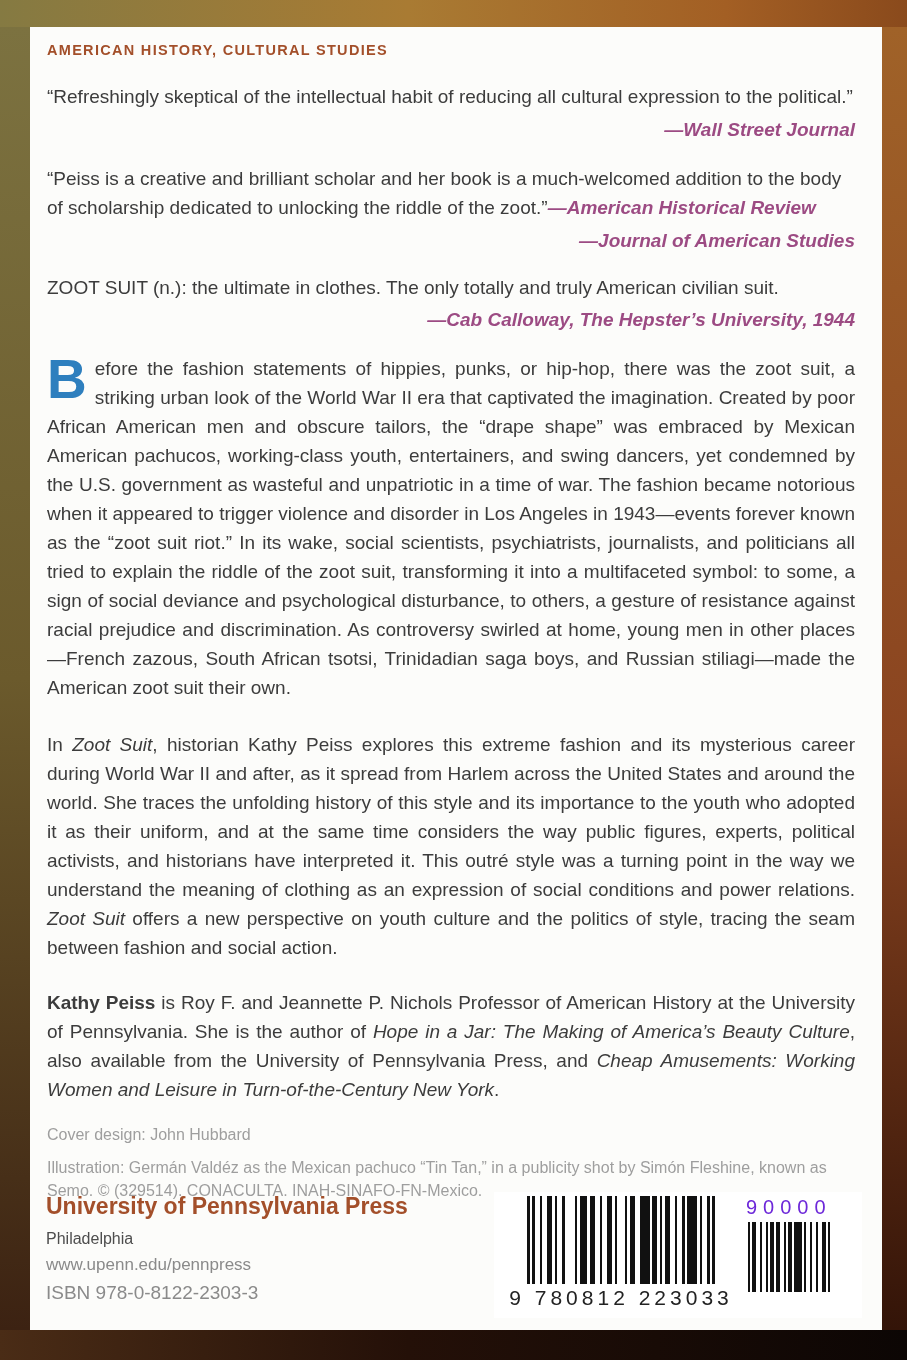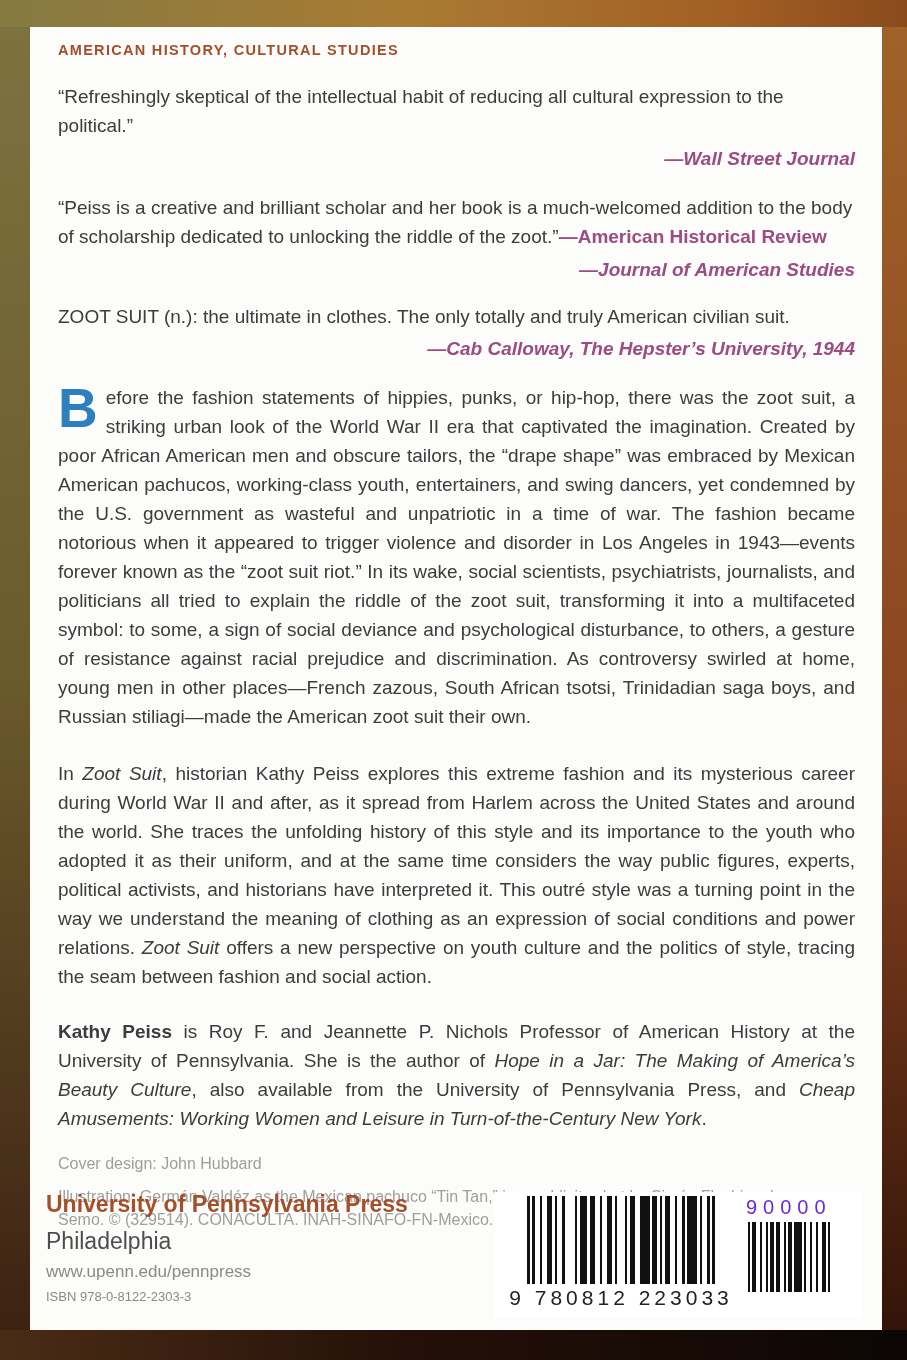--- a/index.html
+++ b/index.html
@@ -23,21 +23,21 @@
   .edge-bottom{left:0;bottom:0;width:907px;height:30px;
     background:linear-gradient(to right,#4a2c16,#241008 45%,#0c0604);}
   .edge-left{left:0;top:27px;width:30px;height:1303px;
     background:linear-gradient(to bottom,#7c7240,#6b5a2c 50%,#3c2212);}
   .edge-right{right:0;top:27px;width:25px;height:1303px;
     background:linear-gradient(to bottom,#a06228,#8a4420 55%,#331408);}
 
   .panel{
     position:absolute;left:30px;top:27px;right:25px;bottom:30px;
     background:#fcfcfa;
-    padding:15px 27px 0 28px;
+    padding:15px 27px 0 17px;
     color:#3c3c3c;
   }
   .category{
     font-size:14.5px;letter-spacing:1.3px;color:var(--accent);
     font-weight:bold;
   }
   p{margin:0;}
   .quote{
     font-size:19px;line-height:29px;color:#3c3c3c;
   }
@@ -71,23 +71,23 @@
     font-size:16px;line-height:23px;color:#9e9e9e;
   }
   .c1{margin-top:19px;}
   .c2{margin-top:10px;}
   .publisher{
     position:absolute;left:16px;bottom:26px;
   }
   .publisher-name{
     font-size:23px;font-weight:bold;color:var(--accent);
   }
-  .publisher-city{font-size:23px;color:#4d4d4d;margin-top:10px;}
+  .publisher-city{font-size:16px;color:#4d4d4d;margin-top:10px;}
   .publisher-web{font-size:17px;color:#8a8a8a;margin-top:7px;}
-  .publisher-isbn{font-size:13px;color:#8a8a8a;margin-top:7px;}
+  .publisher-isbn{font-size:19px;color:#8a8a8a;margin-top:7px;}
   .barcode-box{
     position:absolute;right:20px;bottom:12px;
     width:368px;height:126px;
     background:#ffffff;
     display:flex;align-items:flex-start;
     padding:4px 8px 0 12px;
   }
   .barcode-main{width:230px;display:flex;flex-direction:column;align-items:center;justify-content:space-between;}
   .bars{white-space:nowrap;font-size:0;}
   .barcode-number{
@@ -108,21 +108,21 @@
   <div class="edge edge-right"></div>
   <div class="edge edge-bottom"></div>
 
   <div class="panel">
 
     <div class="category">AMERICAN HISTORY, CULTURAL STUDIES</div>
 
     <p class="quote q1">“Refreshingly skeptical of the intellectual habit of reducing all cultural expression to the political.”</p>
     <div class="attribution">—Wall Street Journal</div>
 
-    <p class="quote q2"><span>“Peiss is a creative and brilliant scholar and her book is a much-welcomed addition to the body of scholarship dedicated to unlocking the riddle of the zoot.”</span><span class="attr-color" style="font-weight: bold;">—American Historical Review</span></p>
+    <p class="quote q2"><span>“Peiss is a creative and brilliant scholar and her book is a much-welcomed addition to the body of scholarship dedicated to unlocking the riddle of the zoot.”</span><span class="attr-color" style="font-style: italic; font-weight: bold;">—American Historical Review</span></p>
 
     <div class="attribution">—Journal of American Studies</div>
 
     <p class="quote def">ZOOT SUIT (n.): the ultimate in clothes. The only totally and truly American civilian suit.</p>
     <div class="attribution tight"><span style="font-weight: bold;">—Cab Calloway, </span><span style="font-style: italic; font-weight: bold;">The Hepster’s University</span><span style="font-weight: bold;">, 1944</span></div>
 
     <p class="body-para p1"><span class="dropcap">B</span><span>efore the fashion statements of hippies, punks, or hip-hop, there was the zoot suit, a striking urban look of the World War II era that captivated the imagination. Created by poor African American men and obscure tailors, the “drape shape” was embraced by Mexican American pachucos, working-class youth, entertainers, and swing dancers, yet condemned by the U.S. government as wasteful and unpatriotic in a time of war. The fashion became notorious when it appeared to trigger violence and disorder in Los Angeles in 1943—events forever known as the “zoot suit riot.” In its wake, social scientists, psychiatrists, journalists, and politicians all tried to explain the riddle of the zoot suit, transforming it into a multifaceted symbol: to some, a sign of social deviance and psychological disturbance, to others, a gesture of resistance against racial prejudice and discrimination. As controversy swirled at home, young men in other places—French zazous, South African tsotsi, Trinidadian saga boys, and Russian stiliagi—made the American zoot suit their own.</span></p>
 
     <p class="body-para p2"><span>In </span><span style="font-style: italic;">Zoot Suit</span><span>, historian Kathy Peiss explores this extreme fashion and its mysterious career during World War II and after, as it spread from Harlem across the United States and around the world. She traces the unfolding history of this style and its importance to the youth who adopted it as their uniform, and at the same time considers the way public figures, experts, political activists, and historians have interpreted it. This outré style was a turning point in the way we understand the meaning of clothing as an expression of social conditions and power relations. </span><span style="font-style: italic;">Zoot Suit</span><span> offers a new perspective on youth culture and the politics of style, tracing the seam between fashion and social action.</span></p>
 

